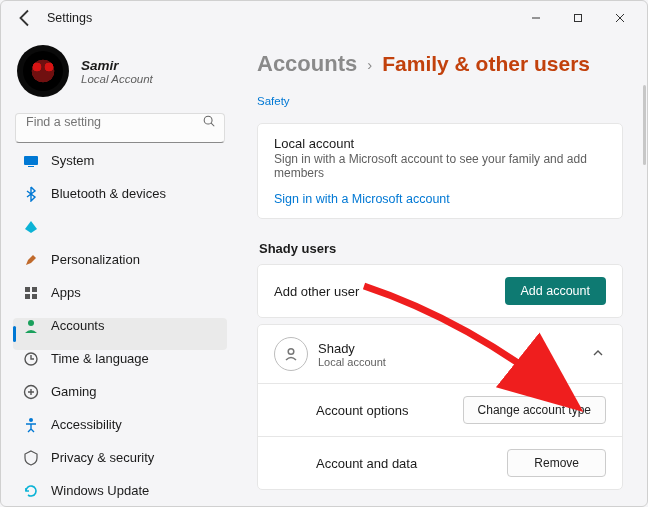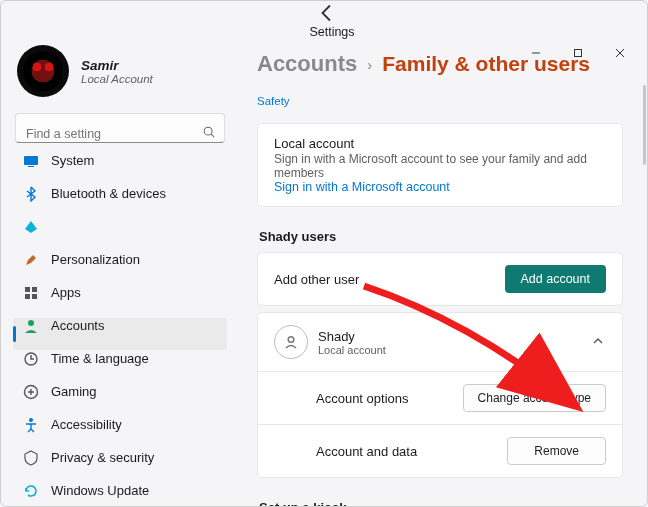--- a/index.html
+++ b/index.html
@@ -8,53 +8,53 @@
     --text: #1b1b1b;
     --text-dim: #5f5f5f;
     --accent: #0078d4;
     --teal: #0e7a72;
     --border: #e6e6e6;
     --hover: #eaeaea;
   }
   * { box-sizing: border-box; font-family: "Segoe UI", Arial, sans-serif; }
   html, body { margin:0; padding:0; background:var(--bg); color:var(--text); }
   .window { width:648px; height:507px; background:var(--bg); position:relative; overflow:hidden; border:1px solid #d0d0d0; border-radius:6px; }
-  .titlebar { height:34px; display:flex; align-items:center; padding:0 6px 0 12px;flex-direction:column; }
+  .titlebar { height:34px; display:flex; align-items:center; padding:0 6px 0 12px; }
   .back-btn { width:24px; height:24px; display:flex; align-items:center; justify-content:center; font-size:13px; color:#333; }
   .app-title { font-size:12.5px; margin-left:10px; }
   .win-ctrls { margin-left:auto; display:flex; }
   .win-ctrl { width:42px; height:28px; display:flex; align-items:center; justify-content:center; font-size:11px; color:#333; }
   .win-ctrl svg { width:10px; height:10px; }
   .body { display:flex; height:calc(100% - 34px); }
   .sidebar { width:238px; padding:8px 12px 10px 12px; overflow:hidden; }
   .profile { display:flex; align-items:center; gap:12px; padding:2px 4px 14px 4px;font-style:italic; }
   .avatar { width:52px; height:52px; border-radius:50%; background:#0a0a0a; position:relative; overflow:hidden; }
   .avatar::before { content:""; position:absolute; inset:6px; background: radial-gradient(circle at 35% 40%, #d71313 0 12%, transparent 13%), radial-gradient(circle at 65% 40%, #d71313 0 12%, transparent 13%), radial-gradient(circle at 50% 50%, #701010 0 40%, #000 41%); border-radius:50%; }
   .profile-name { font-weight:600; font-size:13.5px; }
   .profile-sub { font-size:11.5px; color:var(--text-dim); }
-  .search { display:flex; align-items:flex-end; background:#fcfcfc; border:1px solid #ddd; border-bottom:1.5px solid #8a8a8a; border-radius:4px; height:30px; padding:0 8px; margin:2px 2px 10px 2px; }
+  .search { display:flex; align-items:flex-start; background:#fcfcfc; border:1px solid #ddd; border-bottom:1.5px solid #8a8a8a; border-radius:4px; height:30px; padding:0 8px; margin:2px 2px 10px 2px; }
   .search input { flex:1; border:none; outline:none; background:transparent; font-size:12.5px; color:#444; }
   .search .mag { width:20px; color:#666; font-size:13px; text-align:right; }
   .nav { display:flex; flex-direction:column; gap:1px; }
   .nav-item { display:flex; align-items:flex-start; gap:12px; height:32px; padding:0 10px; border-radius:4px; font-size:13px; position:relative; }
   .nav-item.active { background:var(--hover); }
   .nav-item.active::before { content:""; position:absolute; left:0; top:8px; bottom:8px; width:3px; background:var(--accent); border-radius:2px; }
   .nav-icon { width:16px; height:16px; display:flex; align-items:center; justify-content:center; }
   .nav-icon svg { width:16px; height:16px; }
   .nav-label {}
   .main { flex:1; padding:10px 24px 0 18px; overflow-y:auto; position:relative; }
   .breadcrumb { display:flex; align-items:center; gap:10px; margin:6px 0 0 0; }
   .bc-seg { font-size:22px; font-weight:600; color:#8a8a8a; }
   .bc-sep { font-size:15px; color:#8a8a8a; }
   .bc-current { font-size:21px; font-weight:600; color:#c2410c; }
   .cut-top { font-size:11.5px; color:var(--accent); margin-top:18px; }
   .card { background:var(--panel-bg); border:1px solid var(--border); border-radius:5px; margin-top:16px; padding:12px 16px; }
   .card-title { font-size:13px; font-weight:400; }
   .card-sub { font-size:12px; color:var(--text-dim); margin-top:1px; }
-  .link { font-size:12.5px; color:var(--accent); display:block; }
+  .link { font-size:12.5px; color:var(--accent); margin-top:12px; display:block; }
   .section-h { font-size:13px; font-weight:600; margin:22px 0 8px 2px; }
   .panel { background:var(--panel-bg); border:1px solid var(--border); border-radius:5px; }
   .panel-row { display:flex; align-items:center; padding:12px 16px; border-bottom:1px solid var(--border); }
   .panel-row:last-child { border-bottom:none; }
   .row-main { flex:1; }
   .row-title { font-size:13px; }
   .row-sub { font-size:11px; color:var(--text-dim); }
   .btn { border:1px solid #ccc; background:#fcfcfc; border-radius:4px; padding:6px 14px; font-size:12px; color:#222; }
   .btn-primary { background:var(--teal); color:#fff; border:none; padding:7px 16px; border-radius:4px; font-size:12.5px; }
   .user-row .user-icon { width:34px; height:34px; border:1px solid #bdbdbd; border-radius:50%; display:flex; align-items:center; justify-content:center; margin-right:10px; }

